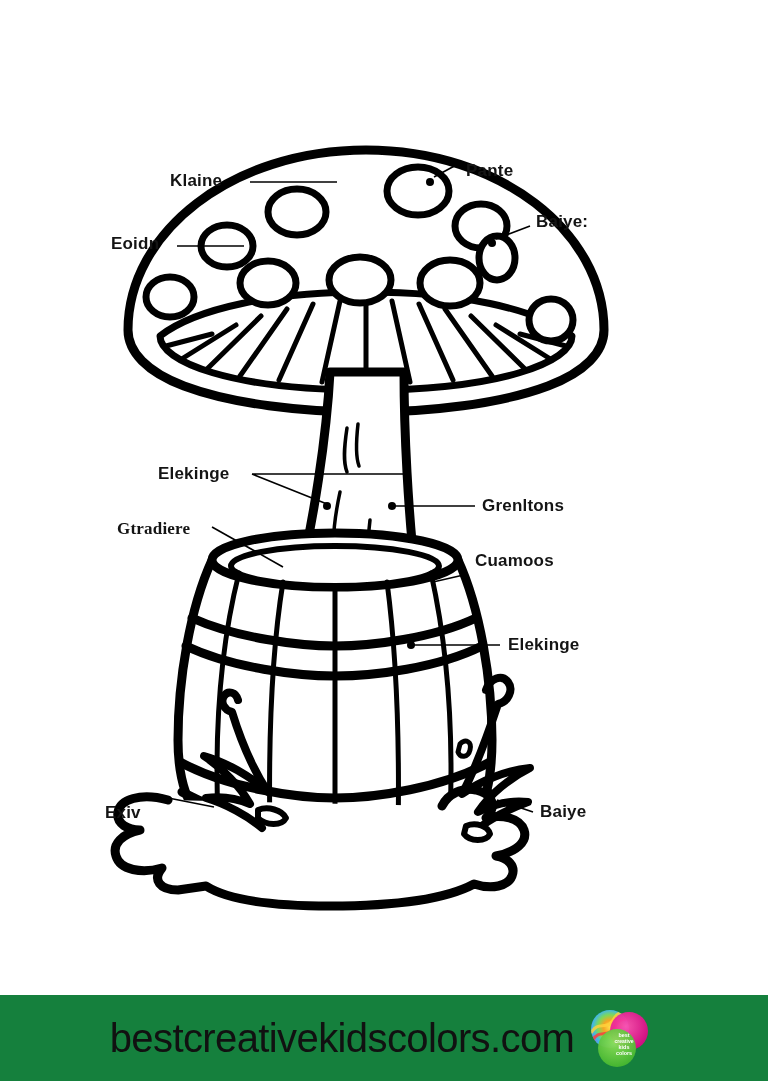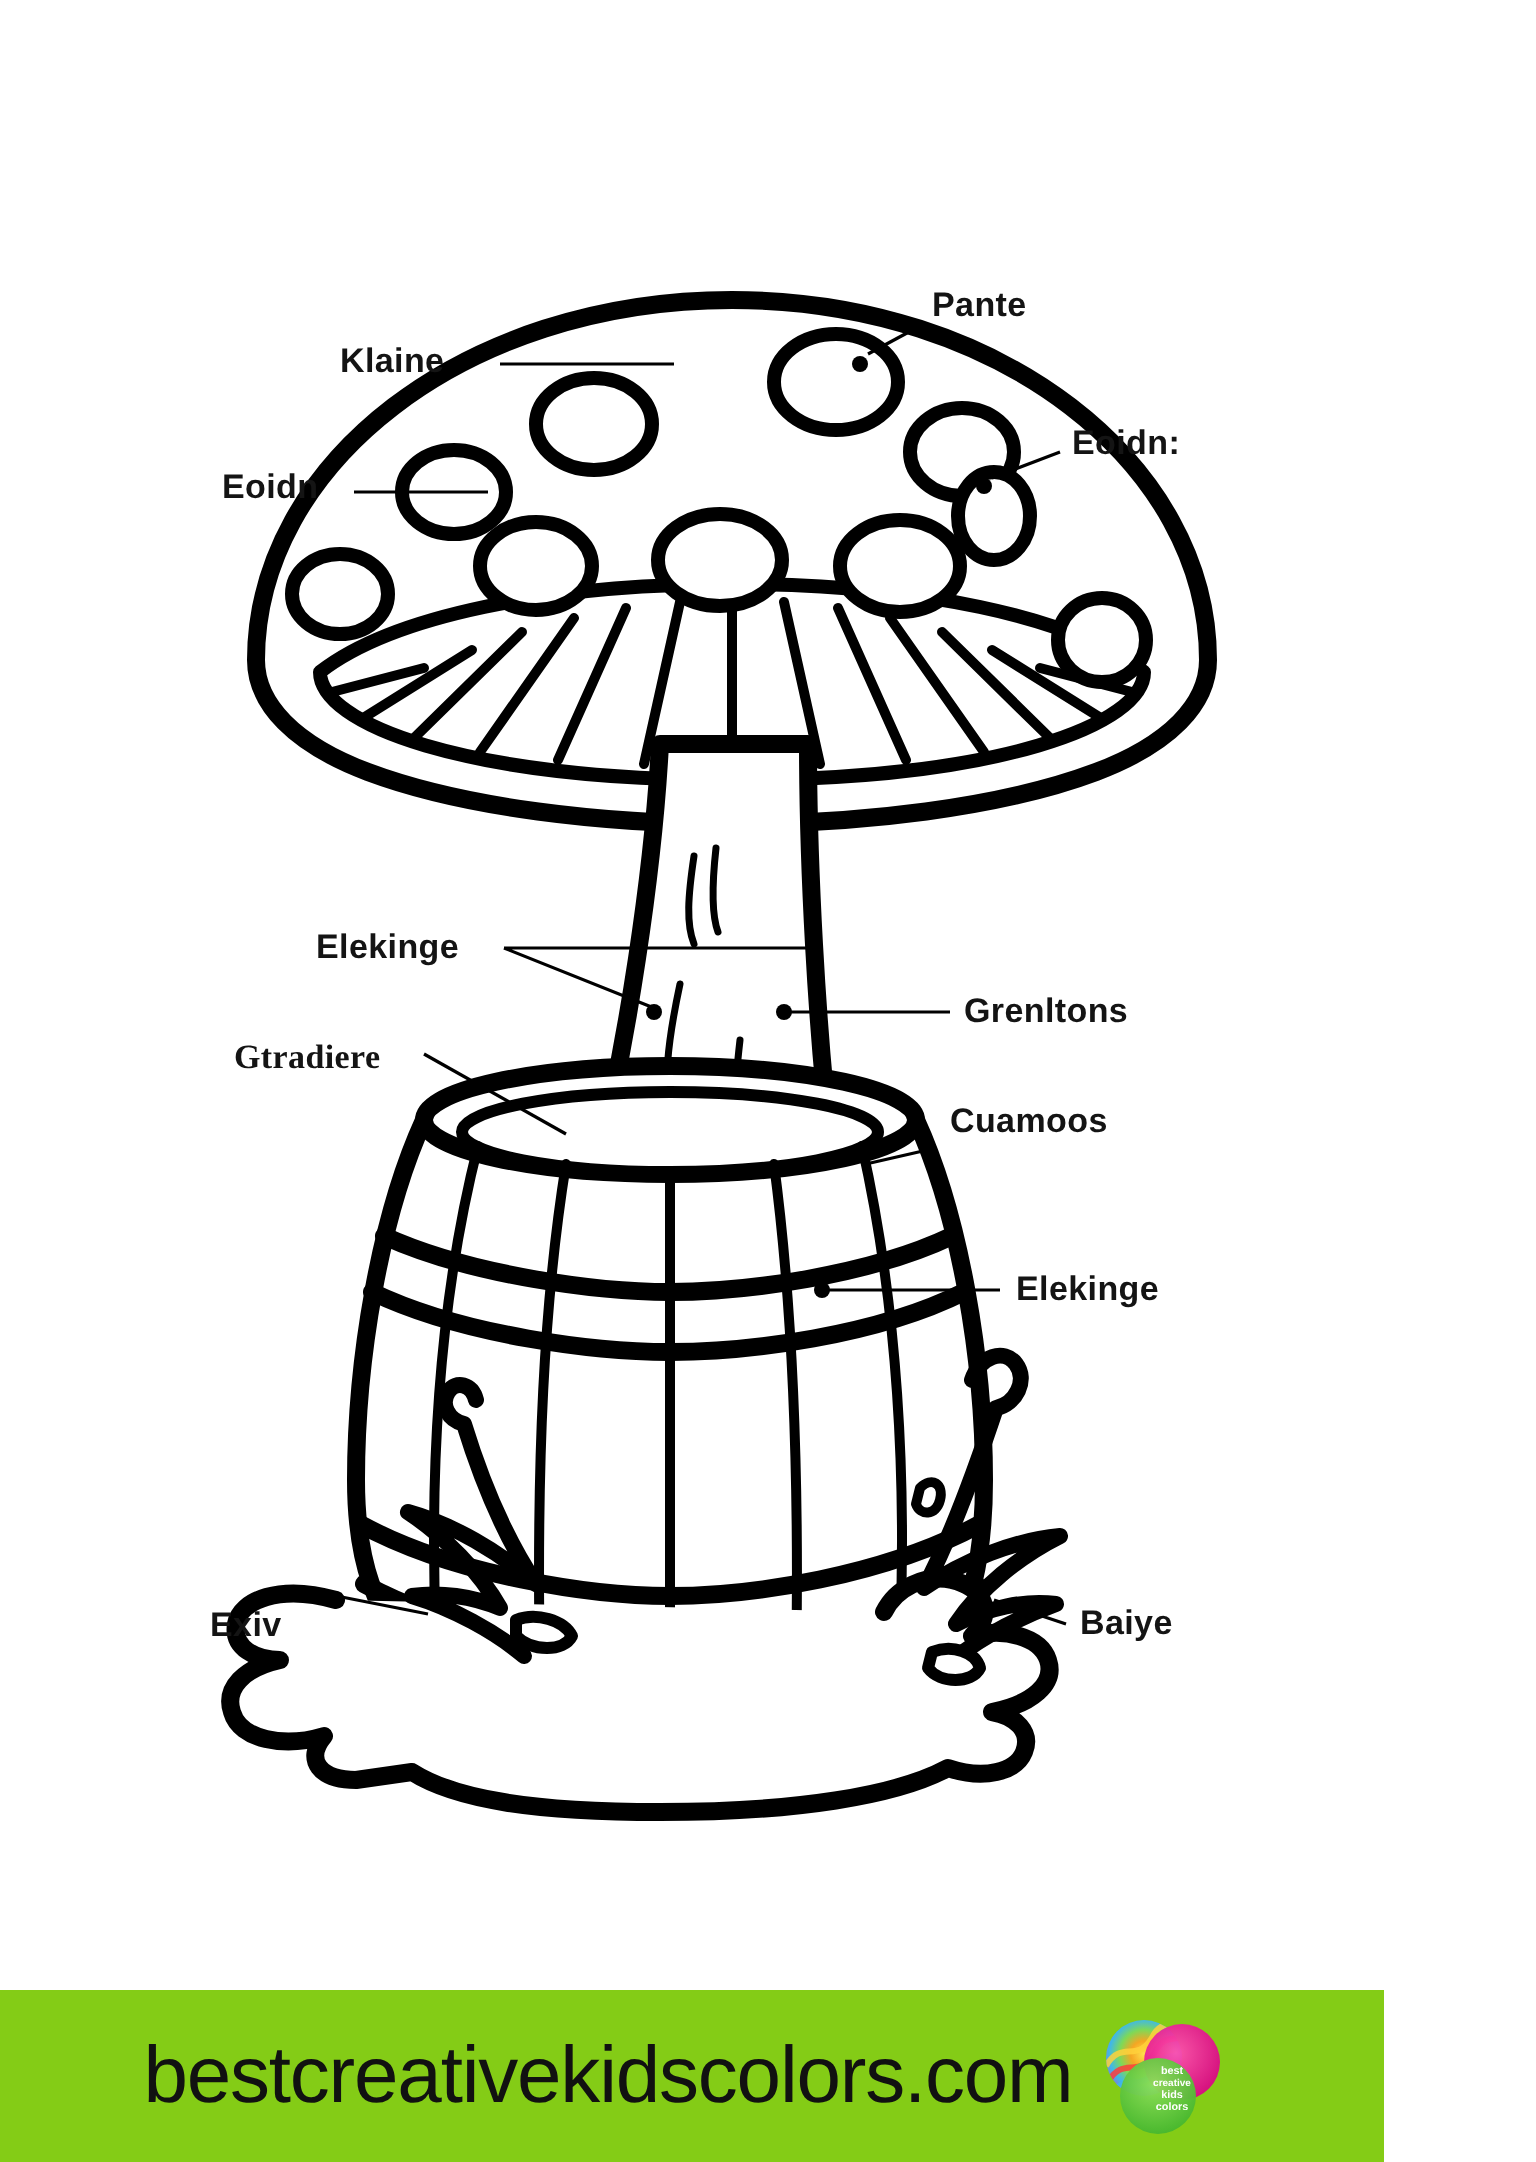--- a/index.html
+++ b/index.html
@@ -44,23 +44,23 @@
     white-space: nowrap;
     letter-spacing: 0.2px;
     line-height: 1;
   }
 
   
   #footer {
     position: absolute;
     left: 0;
     top: 995px;
-    width: 692px;
+    width: 768px;
     height: 86px;
-    background: #84cc16;
+    background: #15803d;
     display: flex;
     align-items: center;
     justify-content: center;
   }
   #footer-inner {
     display: flex;
     align-items: center;
     gap: 14px;
     transform: translateX(-4px);
   }
@@ -234,25 +234,25 @@
           <circle cx="327" cy="506" r="4"></circle>
           <circle cx="392" cy="506" r="4"></circle>
           <circle cx="411" cy="645" r="4"></circle>
         </g>
 
       </g>
     </svg>
 
     <div class="label" style="left:170px; top:172px;">Klaine</div>
 
-    <div class="label" style="left:466px; top:144px;">Pante</div>
+    <div class="label" style="left:466px; top:162px;">Pante</div>
 
     <div class="label" style="left:111px; top:235px;">Eoidn</div>
 
-    <div class="label" style="left:536px; top:213px;">Eoidn:</div>
+    <div class="label" style="left:536px; top:213px;">Baiye:</div>
 
     <div class="label" style="left:158px; top:465px;">Elekinge</div>
 
     <div class="label" style="left:482px; top:497px;">Grenltons</div>
 
     <div class="label" style="left:117px; top:520px;font-family:Liberation Serif, serif;">Gtradiere</div>
 
     <div class="label" style="left:475px; top:552px;">Cuamoos</div>
 
     <div class="label" style="left:508px; top:636px;">Elekinge</div>

